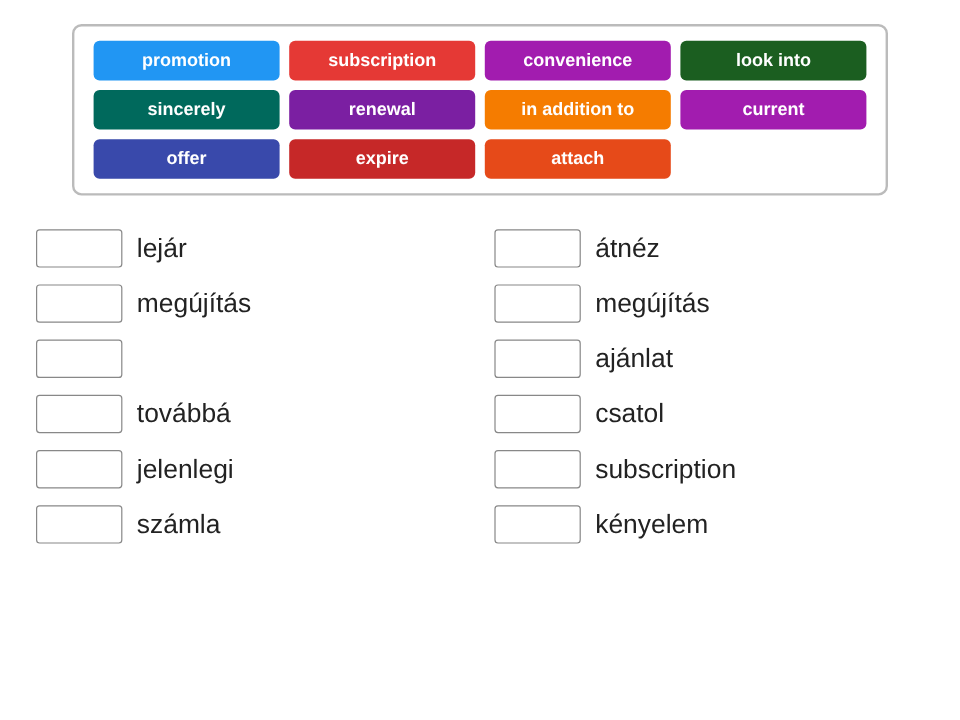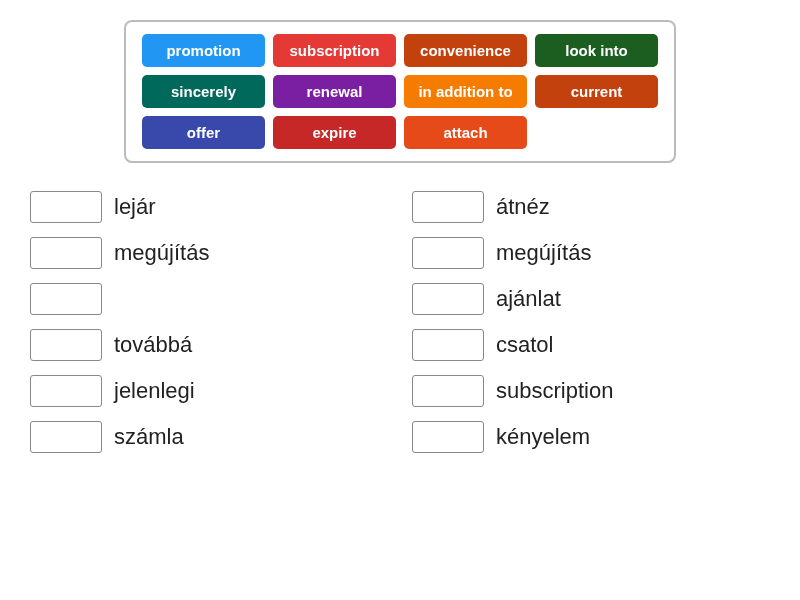--- a/index.html
+++ b/index.html
@@ -10,39 +10,39 @@
       height: 600px;
       overflow: hidden;
       padding: 20px;
     }
 
     .word-bank {
       border: 2px solid #bbb;
       border-radius: 8px;
       padding: 12px 16px;
       margin: 0 auto 28px auto;
-      width: 552px;
+      width: 680px;
       display: grid;
       grid-template-columns: repeat(4, 1fr);
       gap: 8px;
     }
 
     .word-chip {
       border-radius: 5px;
       padding: 8px 4px;
       text-align: center;
       font-size: 15px;
       font-weight: bold;
       color: #fff;
       cursor: pointer;
     }
 
     .chip-blue      { background: #2196f3; }
     .chip-red       { background: #e53935; text-align: center; }
-    .chip-orange    { background: #c2410c; }
+    .chip-orange    { background: #a21caf; }
     .chip-green     { background: #1b5e20; }
     .chip-purple    { background: #7b1fa2; }
     .chip-teal      { background: #00695c; }
     .chip-amber     { background: #f57c00; }
     .chip-indigo    { background: #3949ab; }
     .chip-deeporange{ background: #d84315; }
     .chip-pink      { background: #c62828; }
     .chip-darkorange{ background: #e64a19; }
 
     .match-section {

